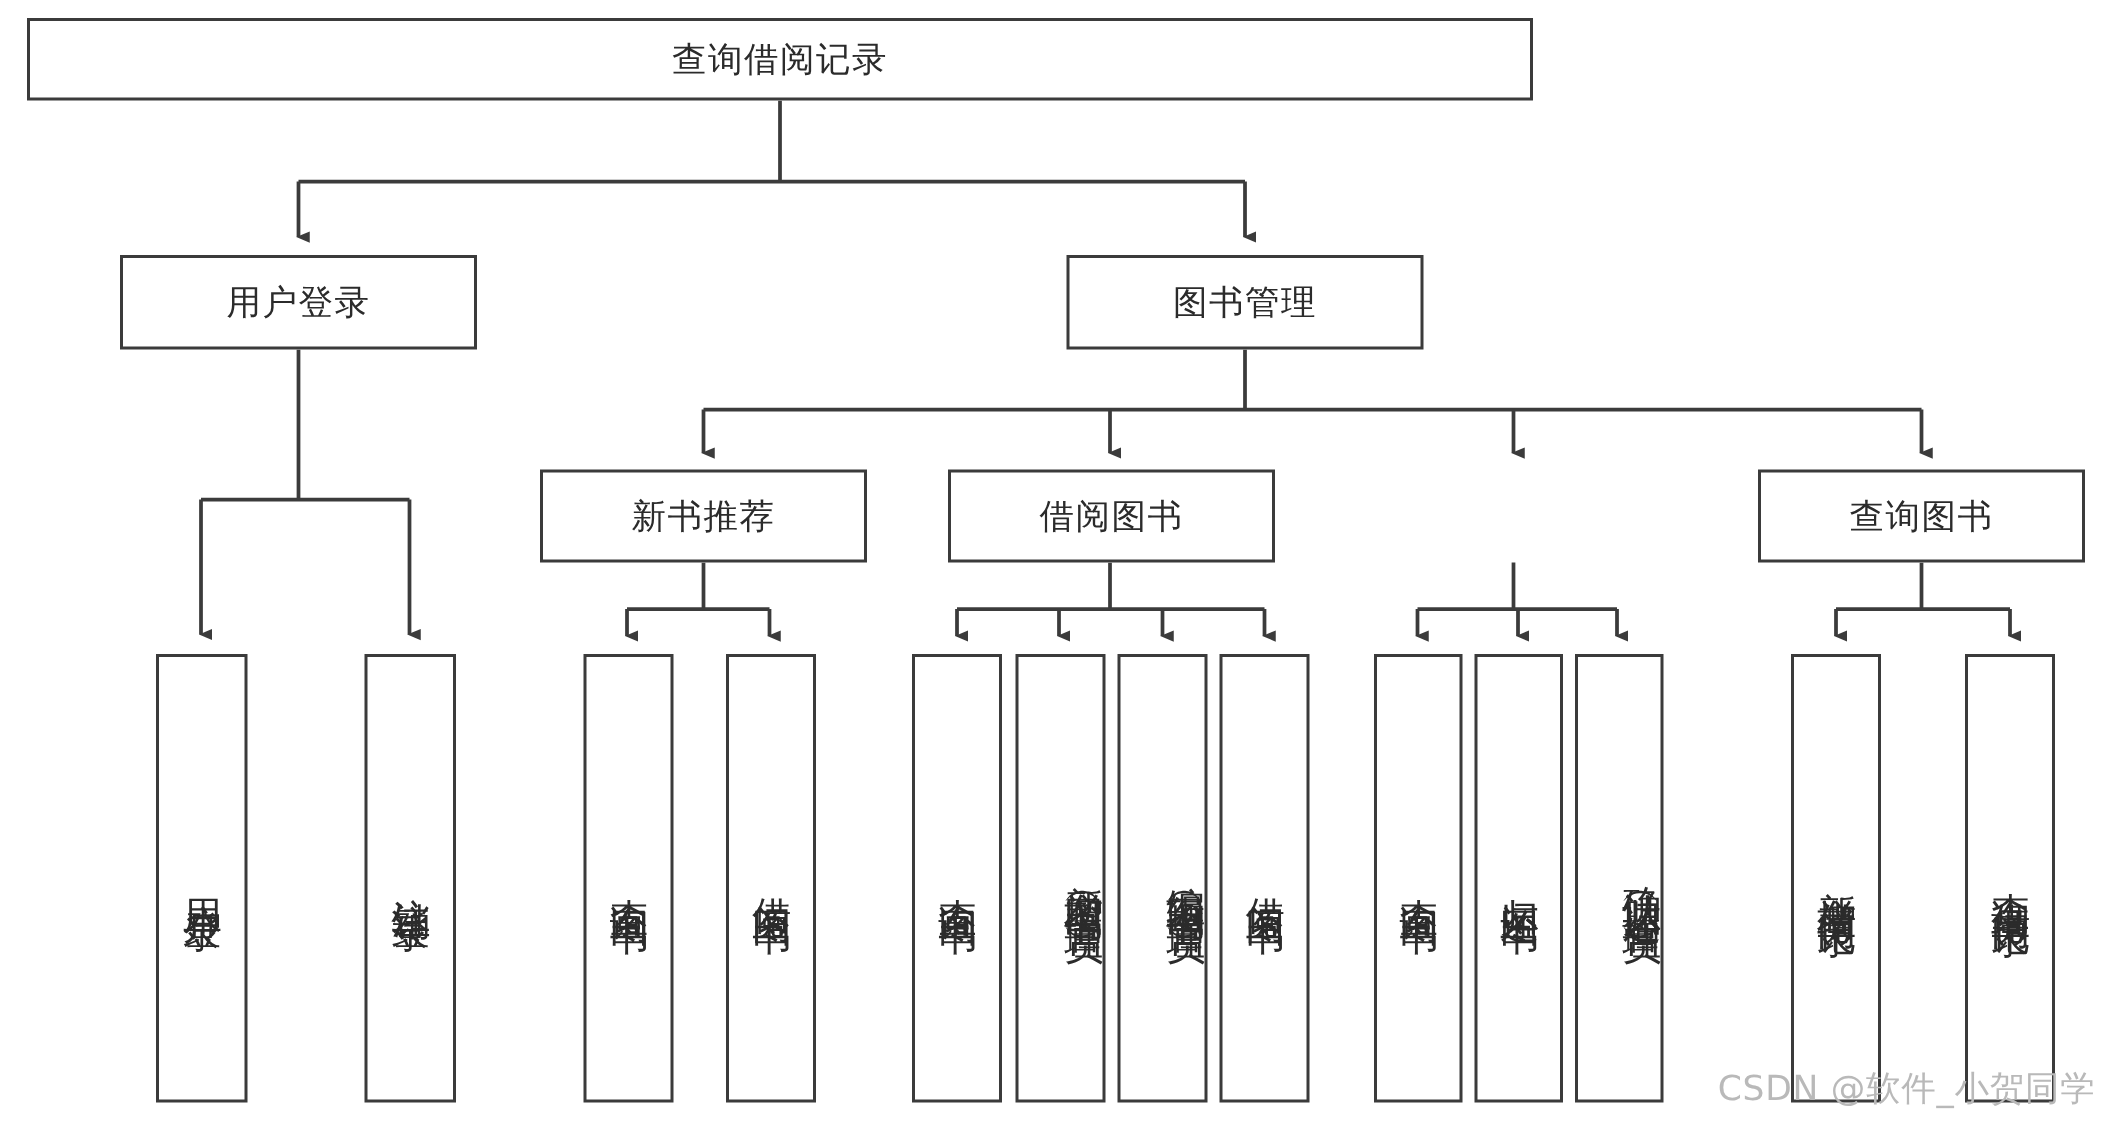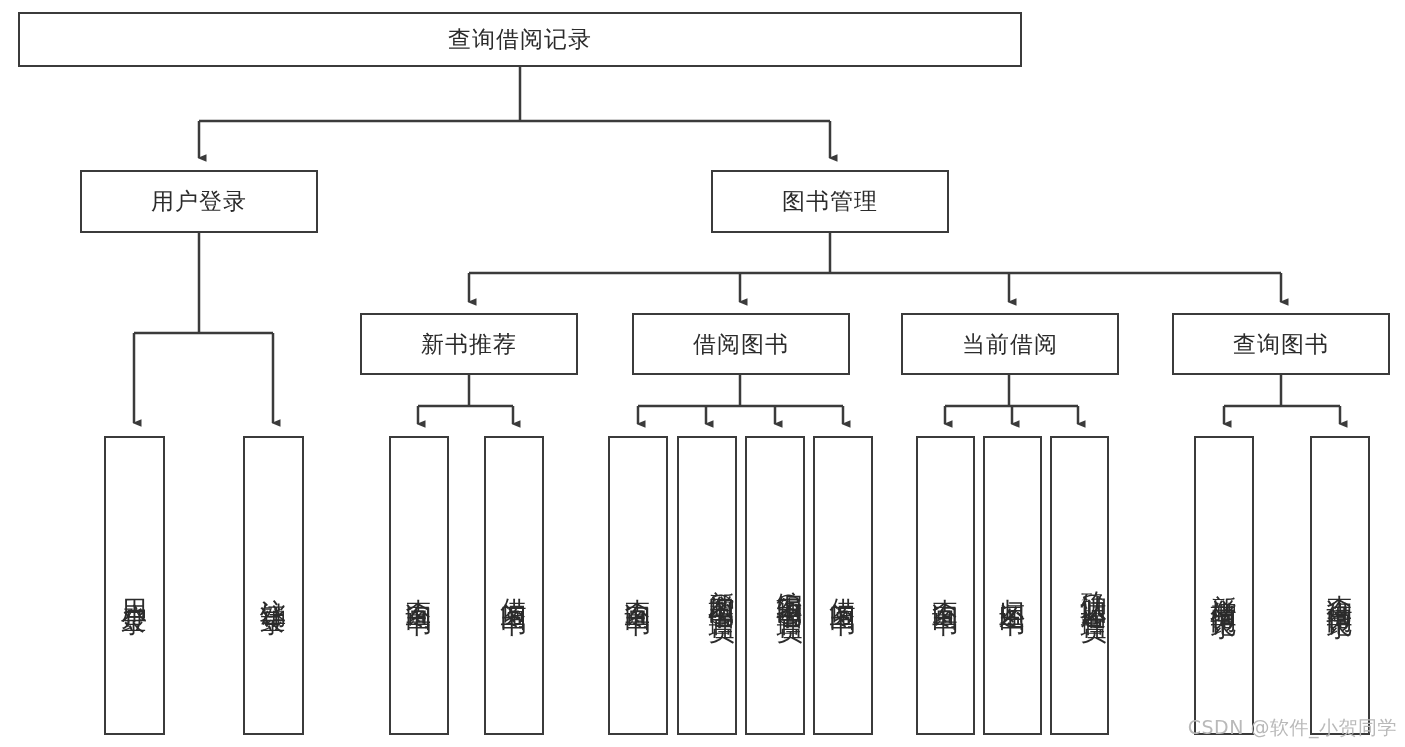--- a/index.html
+++ b/index.html
@@ -53,21 +53,21 @@
     white-space: nowrap;
   }
   .node-v-top {
     align-items: flex-start;
     padding-top: 4px;
   }
   .watermark {
     position: absolute;
     right: 8px;
     bottom: 6px;
-    font-size: 19px;
+    font-size: 23px;
     color: #b9b9b9;
     white-space: nowrap;
     letter-spacing: 0.5px;
   }
 </style>
 </head>
 <body>
 
 <div id="diagram-root">
 
@@ -134,23 +134,20 @@
   <div class="node-box node-h" style="left:711px; top:170px; width:238px; height:63px;">
     <span>图书管理</span>
   </div>
 
   <div class="node-box node-h" style="left:360px; top:313px; width:218px; height:62px;">
     <span>新书推荐</span>
   </div>
   <div class="node-box node-h" style="left:632px; top:313px; width:218px; height:62px;">
     <span>借阅图书</span>
   </div>
-  <div class="node-box node-h" style="left:901px; top:313px; width:218px; height:62px;">
-    <span>当前借阅</span>
-  </div>
   <div class="node-box node-h" style="left:1172px; top:313px; width:218px; height:62px;">
     <span>查询图书</span>
   </div>
 
   <div class="node-box node-v" style="left:104px; top:436px; width:61px; height:299px;">
     <span>用户登录</span>
   </div>
   <div class="node-box node-v" style="left:243px; top:436px; width:61px; height:299px;">
     <span>注销登录</span>
   </div>

